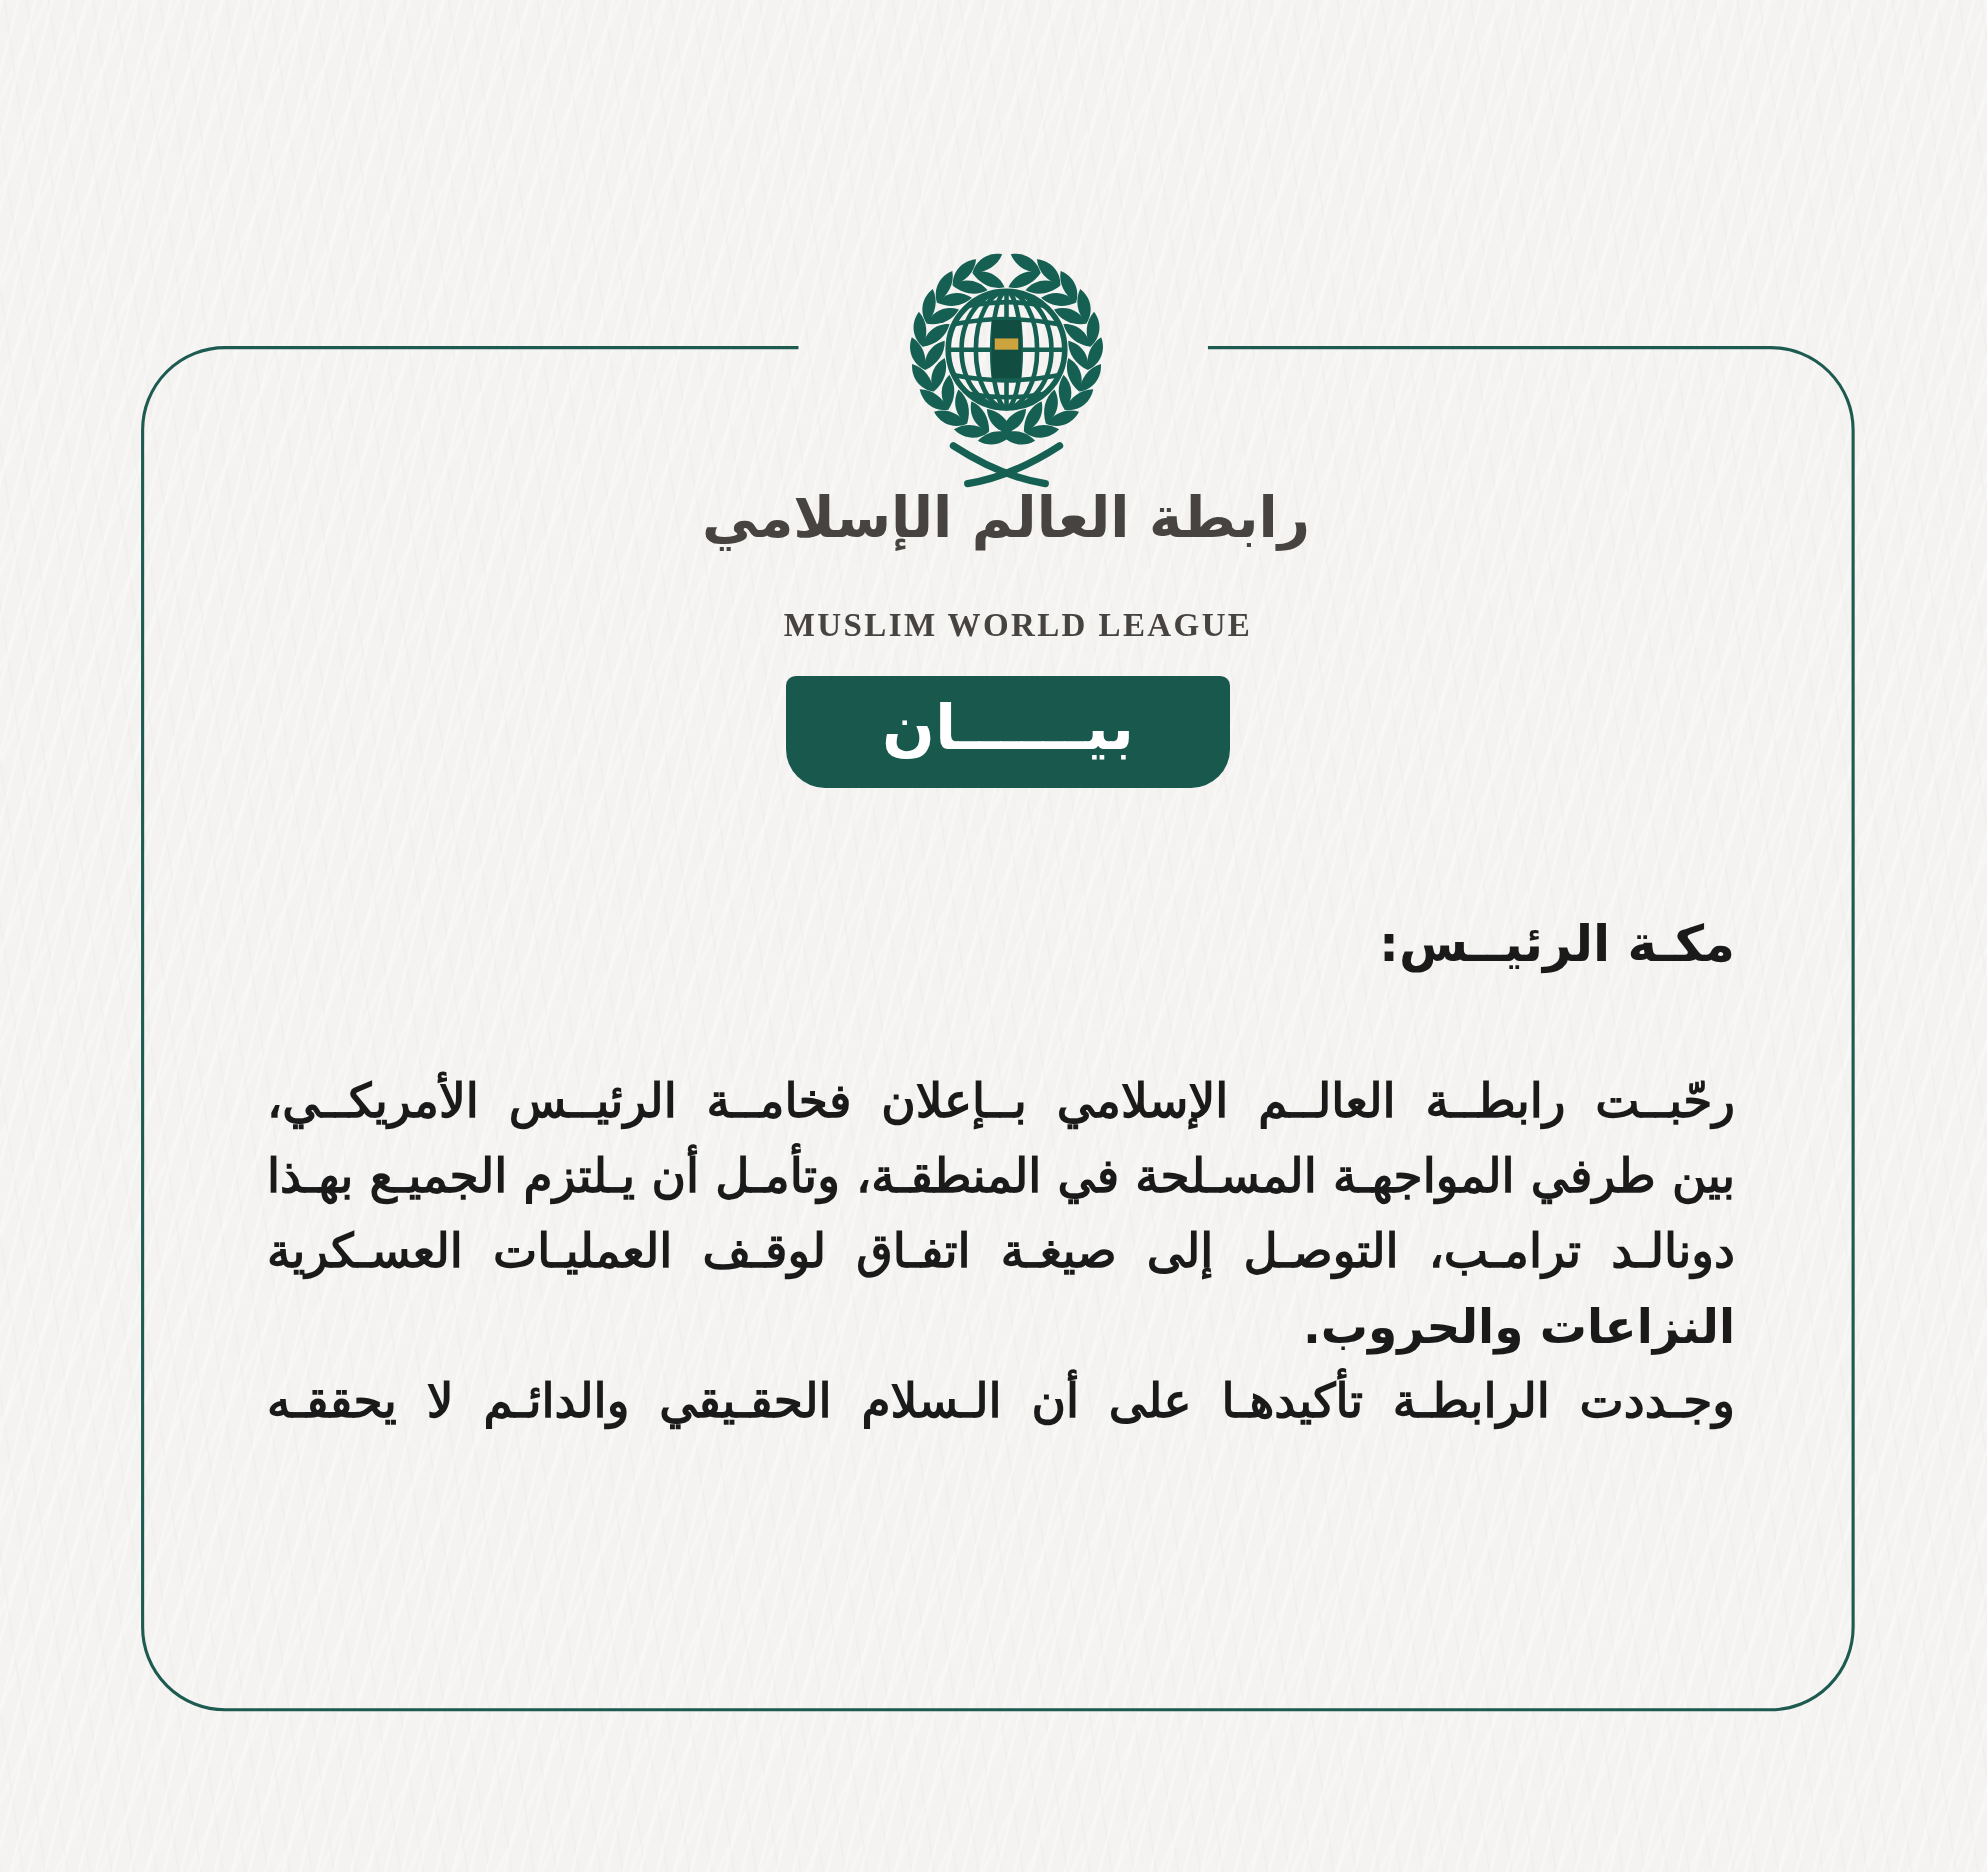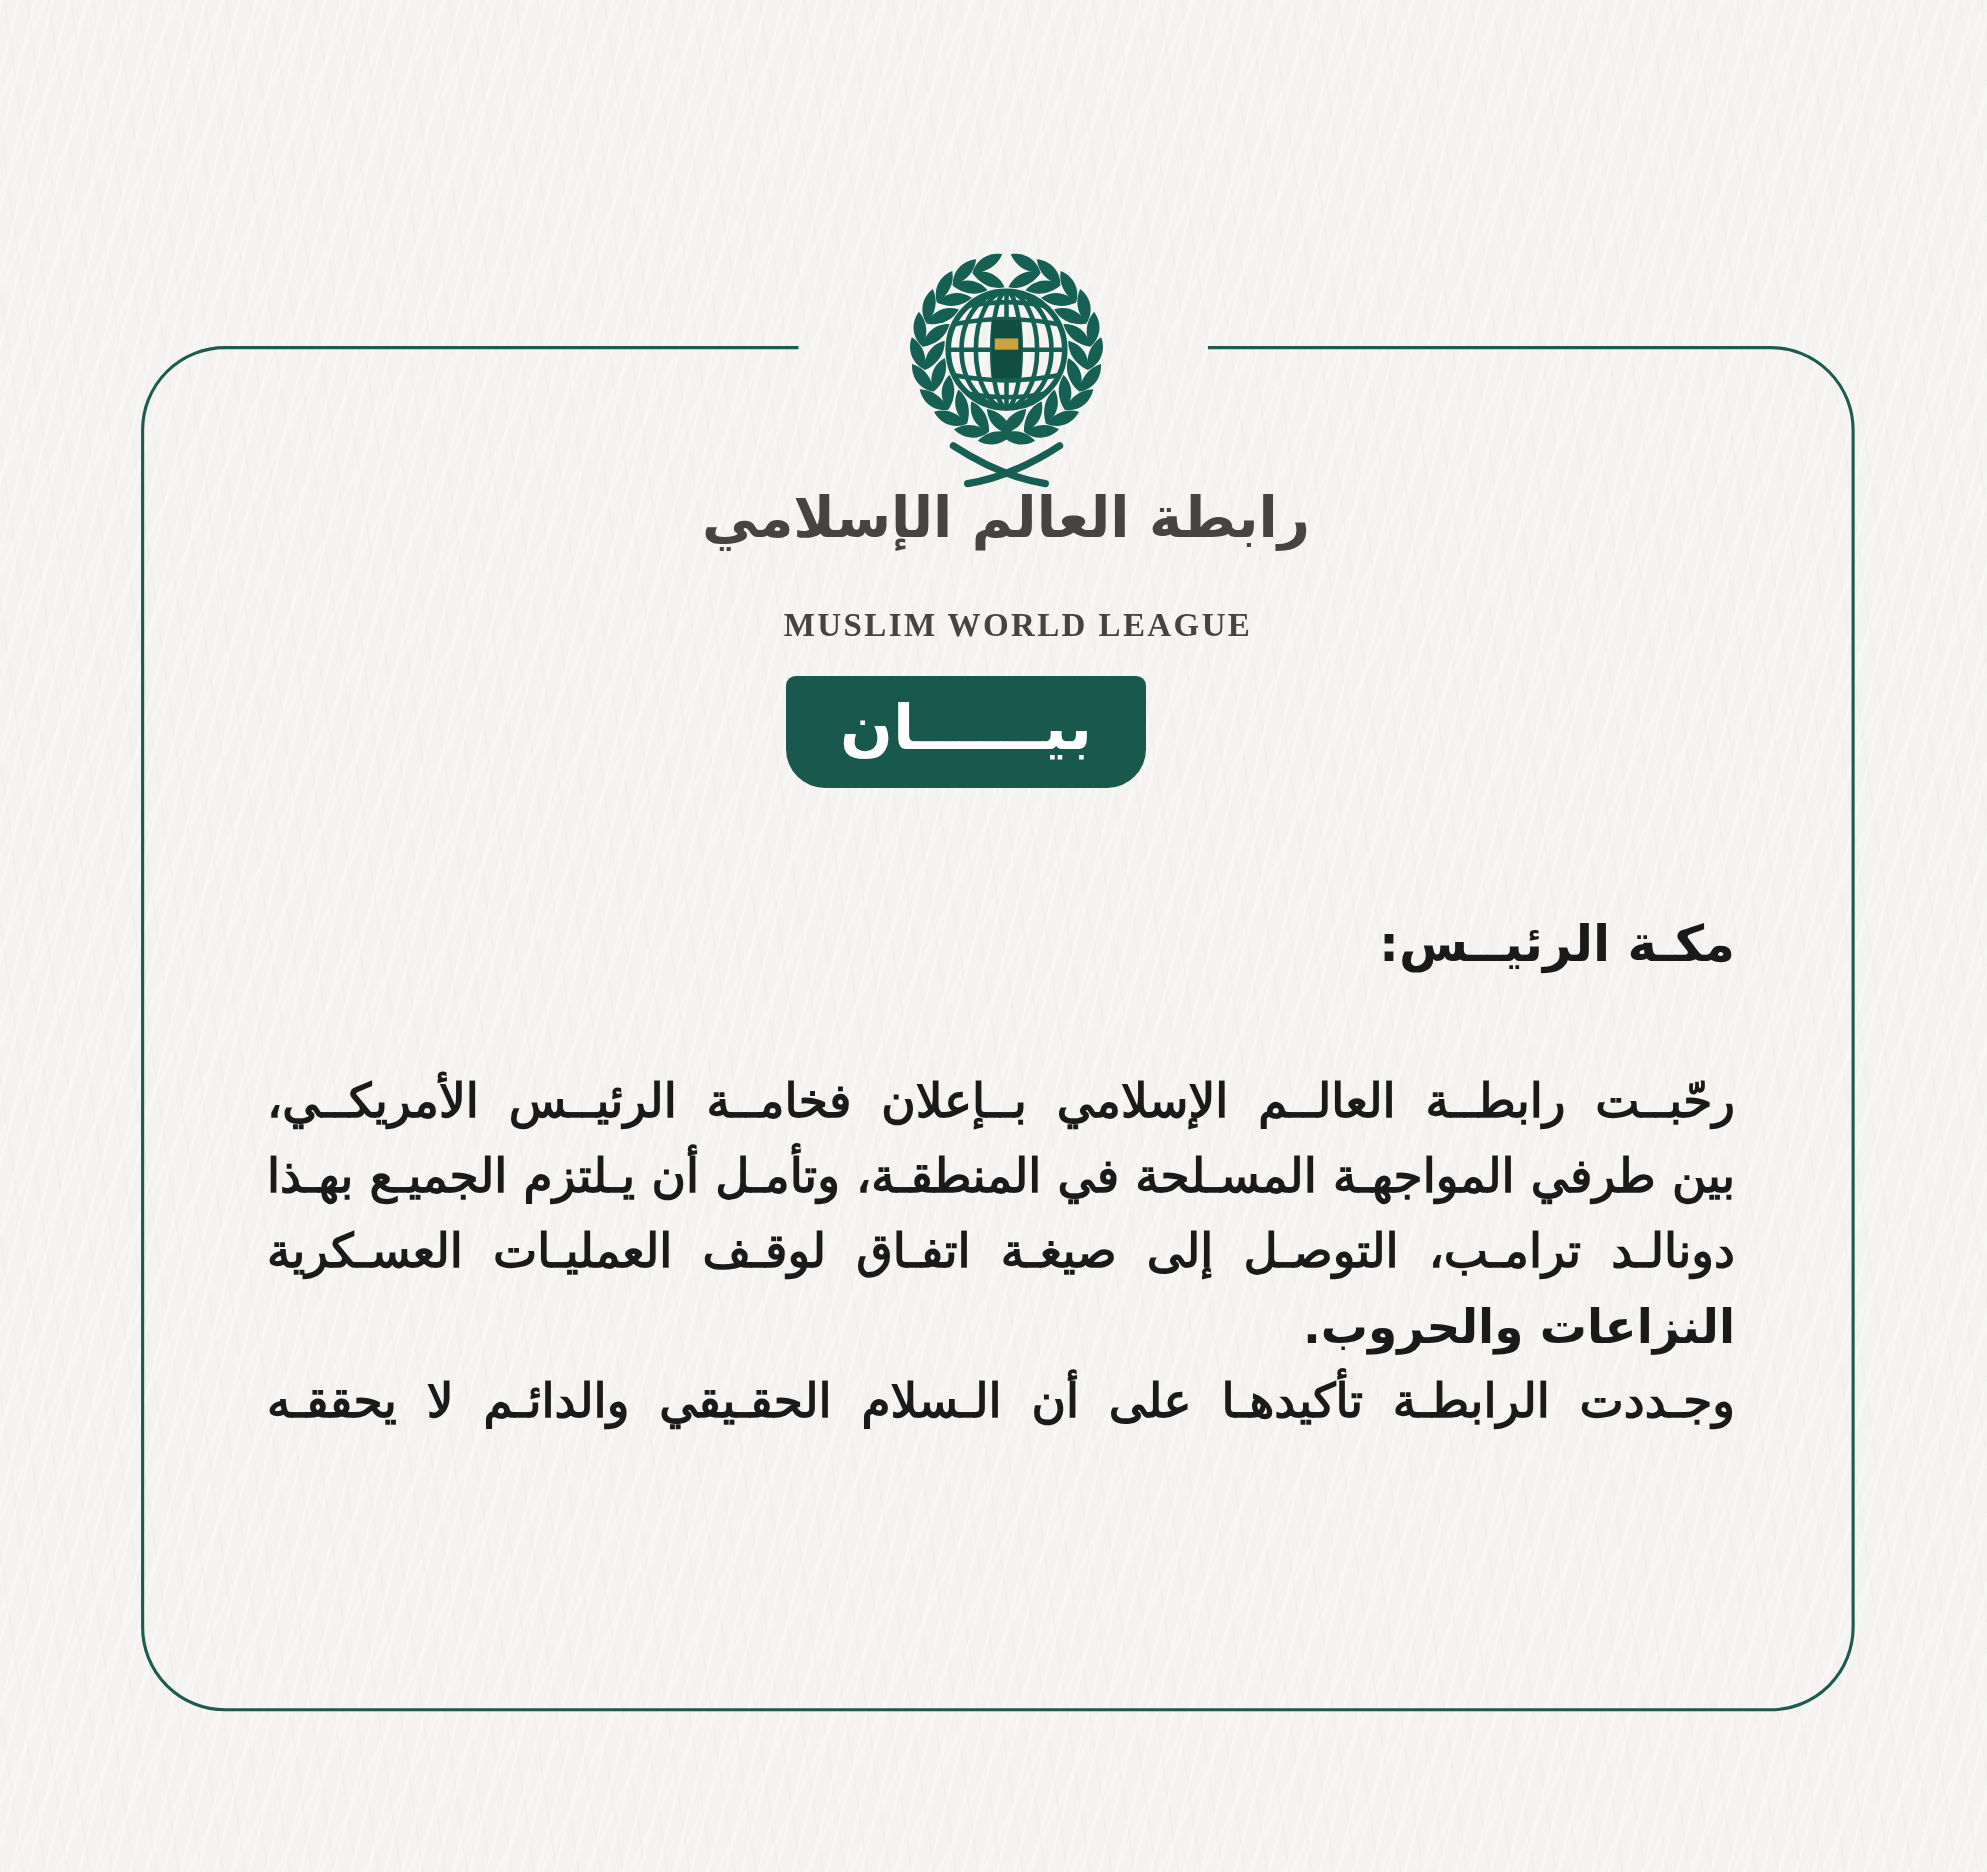--- a/index.html
+++ b/index.html
@@ -26,21 +26,21 @@
     font:700 56px "DejaVu Sans",sans-serif;
     color:var(--calligraphy-gray);letter-spacing:1px;
   }
   .org-latin{
     position:absolute;left:1006px;top:607px;transform:translateX(-50%);
     white-space:nowrap;
     font:700 33px "Liberation Serif","DejaVu Serif",serif;
     letter-spacing:2.4px;color:var(--calligraphy-gray);margin-left:12px;
   }
   .banner{
-    position:absolute;left:786px;top:676px;width:360px;height:112px;
+    position:absolute;left:786px;top:676px;width:444px;height:112px;
     background:var(--banner-bg);
     border-radius:9.7px 9.7px 39px 39px;
     display:flex;align-items:center;justify-content:center;
   }
   .banner span{
     color:var(--banner-text);font:700 62px "DejaVu Sans",sans-serif;
     direction:rtl;line-height:1;padding-bottom:7.8px;
   }
   .content{position:absolute;left:267px;right:252px;top:0;height:1873px;direction:rtl;}
   .heading{

